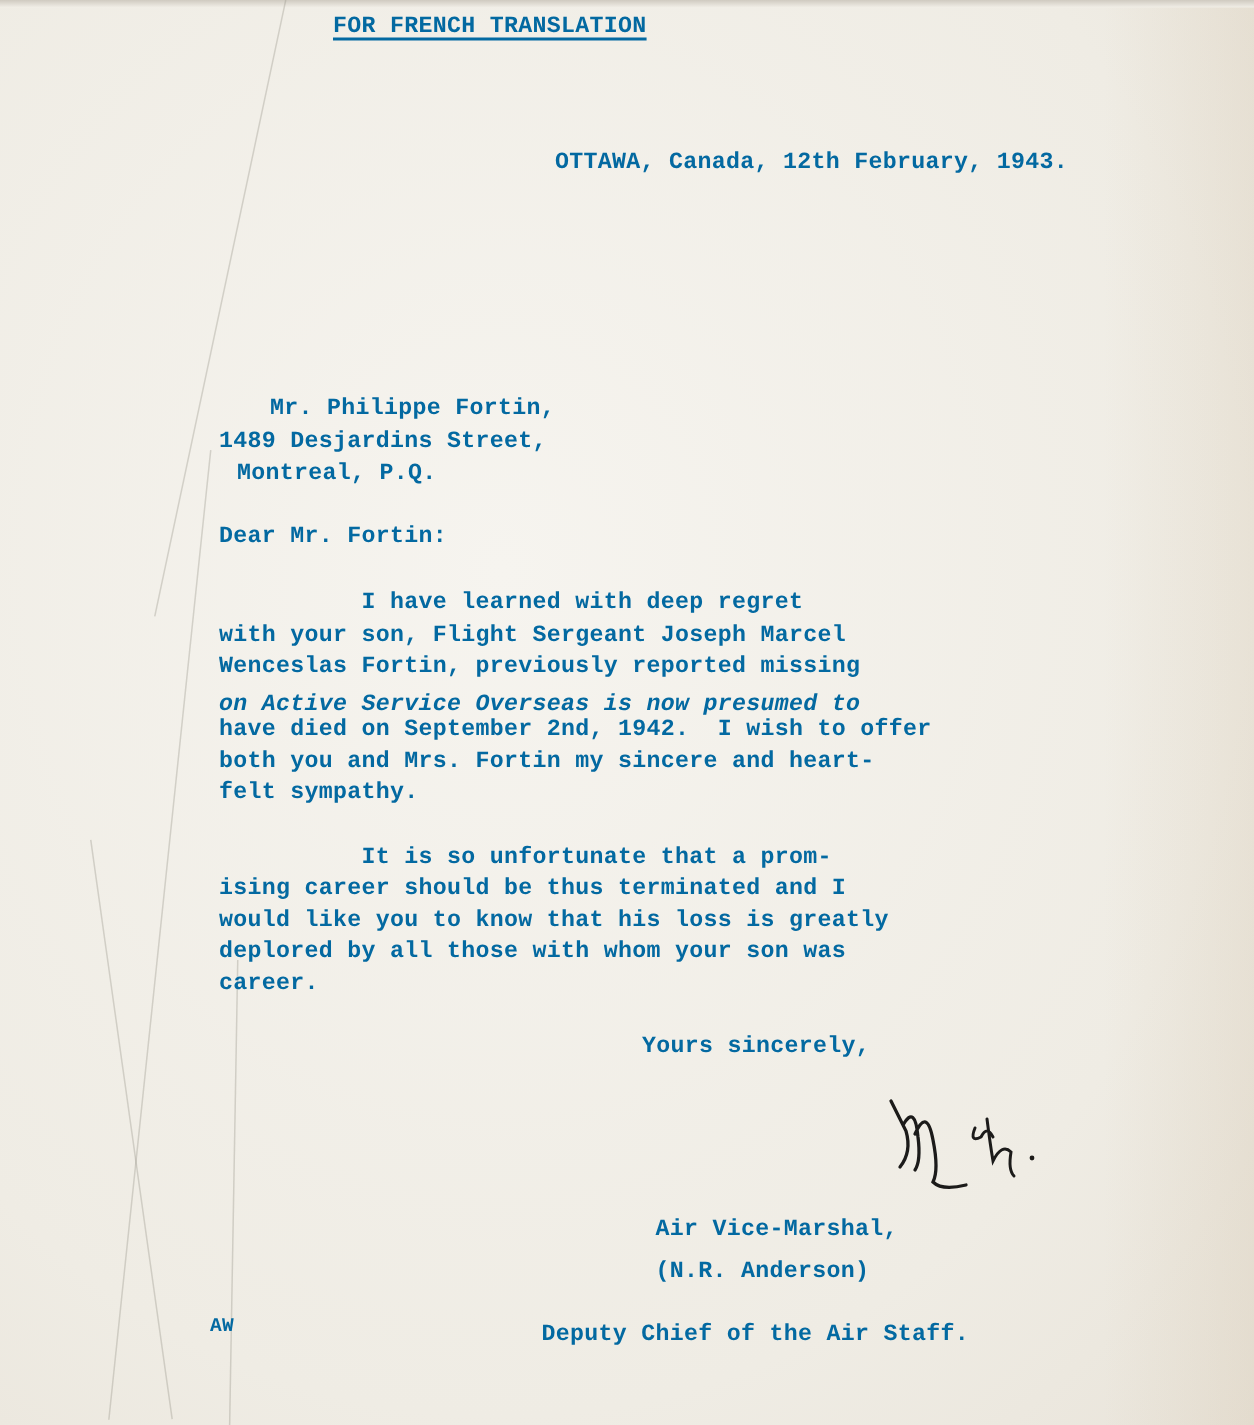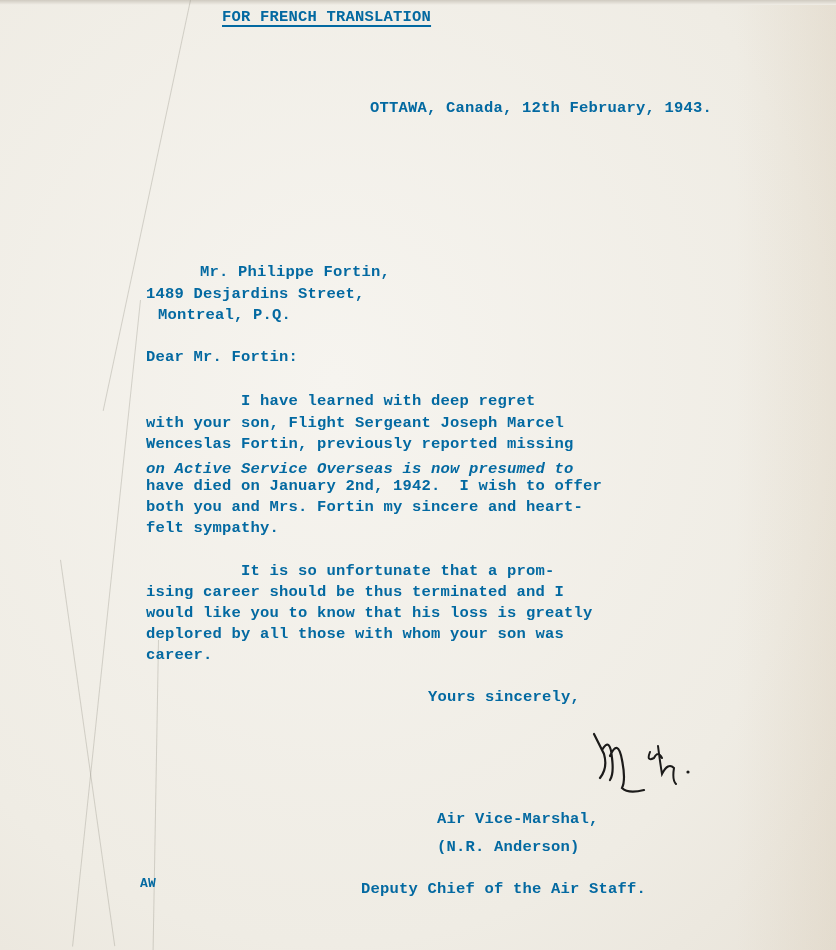--- a/index.html
+++ b/index.html
@@ -31,33 +31,33 @@
 <div class="crease" style="left:190px;top:0;height:420px;transform:rotate(12deg);"></div>
 <div class="crease" style="left:140px;top:300px;height:650px;transform:rotate(6deg);"></div>
 <div class="crease" style="left:60px;top:560px;height:390px;transform:rotate(-8deg);"></div>
 <div class="crease" style="left:158px;top:640px;height:310px;transform:rotate(1deg);"></div>
 
 <div class="t hdr" style="left:222px;top:8px;">FOR FRENCH TRANSLATION</div>
 
 <div class="t" style="left:370px;top:99px;">OTTAWA, Canada, 12th February, 1943.</div>
 
 <div>
-  <div class="t" style="left:156px;top:263px;padding-left:44px;">Mr. Philippe Fortin,</div>
+  <div class="t" style="left:136px;top:263px;padding-left:44px;">Mr. Philippe Fortin,</div>
   <div class="t" style="left:146px;top:285px;">1489 Desjardins Street,</div>
   <div class="t" style="left:146px;top:306px;padding-left:12px;">Montreal, P.Q.</div>
 </div>
 
 <div class="t" style="left:146px;top:348px;">Dear Mr. Fortin:</div>
 
 <div>
   <div class="t" style="left:146px;top:392px;">          I have learned with deep regret</div>
   <div class="t" style="left:146px;top:414px;">with your son, Flight Sergeant Joseph Marcel</div>
   <div class="t" style="left:146px;top:435px;">Wenceslas Fortin, previously reported missing</div>
   <div class="t" style="left:146px;top:460px;font-style:italic;">on Active Service Overseas is now presumed to</div>
-  <div class="t" style="left:146px;top:477px;">have died on January 2nd, 1942.  I wish to offer</div>
+  <div class="t" style="left:146px;top:477px;">have died on September 2nd, 1942.  I wish to offer</div>
   <div class="t" style="left:146px;top:498px;">both you and Mrs. Fortin my sincere and heart-</div>
   <div class="t" style="left:146px;top:519px;">felt sympathy.</div>
 </div>
 
 <div>
   <div class="t" style="left:146px;top:562px;">          It is so unfortunate that a prom-</div>
   <div class="t" style="left:146px;top:583px;">ising career should be thus terminated and I</div>
   <div class="t" style="left:146px;top:604px;">would like you to know that his loss is greatly</div>
   <div class="t" style="left:146px;top:625px;">deplored by all those with whom your son was</div>
   <div class="t" style="left:146px;top:646px;">career.</div>

